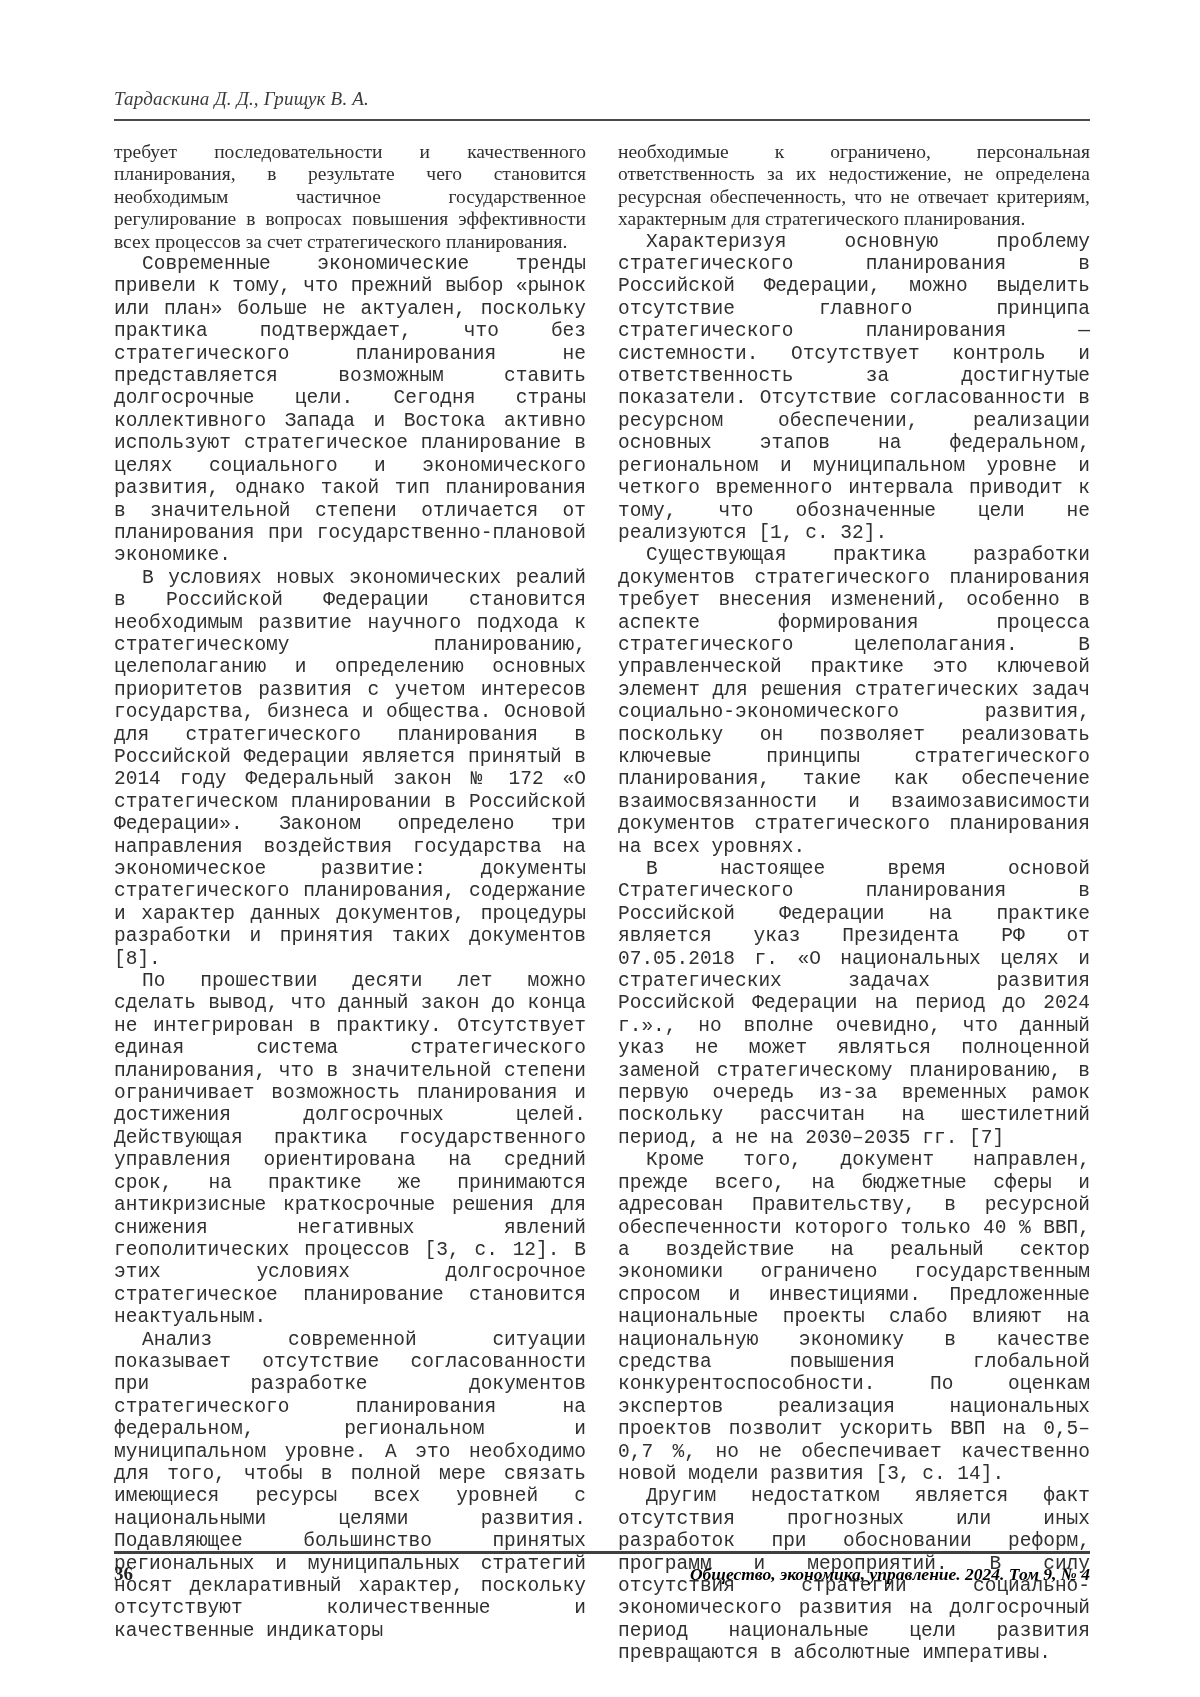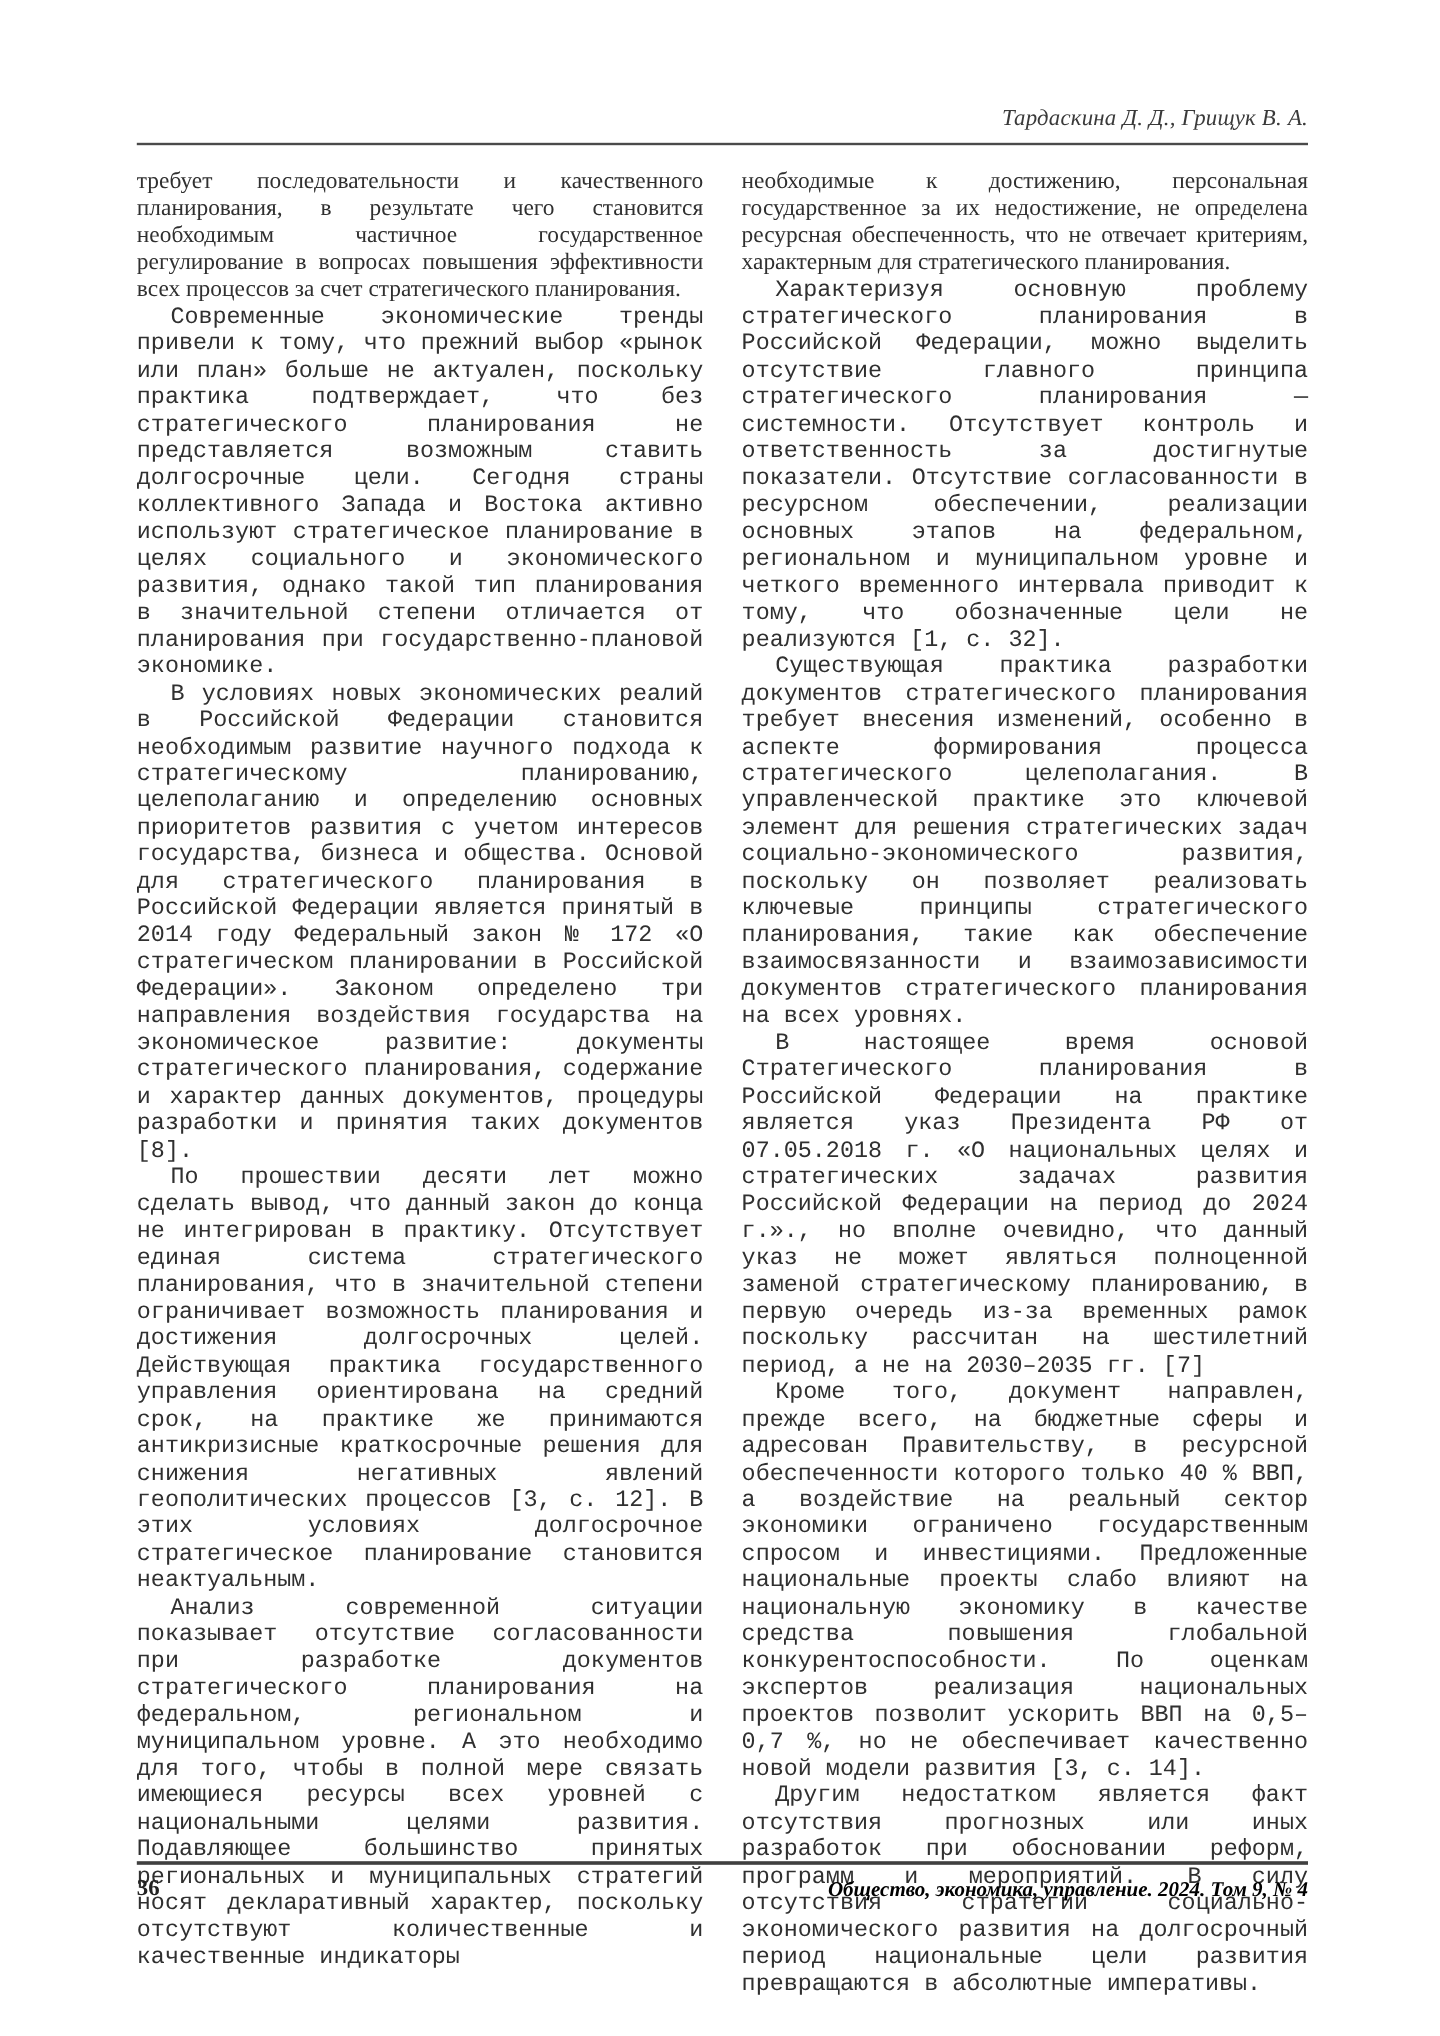--- a/index.html
+++ b/index.html
@@ -16,21 +16,20 @@
     overflow: hidden;
   }
   .content {
     position: absolute;
     left: 114px;
     right: 110px;
     top: 0;
   }
   .running-head {
     margin-top: 88px;
-    text-align: right;
     font-style: italic;
     font-size: 19px;
     color: #3a3a3a;
     letter-spacing: 0.2px;
   }
   .head-rule {
     margin-top: 9px;
     border-top: 2px solid #4a4a4a;
   }
   .columns {
@@ -91,21 +90,21 @@
   <div class="head-rule"></div>
   <div class="columns">
     <div class="col" id="col-left">
         <p class="para" lang="ru">требует последовательности и качественного планирования, в результате чего становится необходимым частичное государственное регулирование в вопросах повышения эффективности всех процессов за счет стратегического планирования.</p>
         <p class="para indent" lang="ru">Современные экономические тренды привели к тому, что прежний выбор «рынок или план» больше не актуален, поскольку практика подтверждает, что без стратегического планирования не представляется возможным ставить долгосрочные цели. Сегодня страны коллективного Запада и Востока активно используют стратегическое планирование в целях социального и экономического развития, однако такой тип планирования в значительной степени отличается от планирования при государственно-плановой экономике.</p>
         <p class="para indent" lang="ru">В условиях новых экономических реалий в Российской Федерации становится необходимым развитие научного подхода к стратегическому планированию, целеполаганию и определению основных приоритетов развития с учетом интересов государства, бизнеса и общества. Основой для стратегического планирования в Российской Федерации является принятый в 2014 году Федеральный закон № 172 «О стратегическом планировании в Российской Федерации». Законом определено три направления воздействия государства на экономическое развитие: документы стратегического планирования, содержание и характер данных документов, процедуры разработки и принятия таких документов [8].</p>
         <p class="para indent" lang="ru">По прошествии десяти лет можно сделать вывод, что данный закон до конца не интегрирован в практику. Отсутствует единая система стратегического планирования, что в значительной степени ограничивает возможность планирования и достижения долгосрочных целей. Действующая практика государственного управления ориентирована на средний срок, на практике же принимаются антикризисные краткосрочные решения для снижения негативных явлений геополитических процессов [3, с. 12]. В этих условиях долгосрочное стратегическое планирование становится неактуальным.</p>
         <p class="para indent" lang="ru">Анализ современной ситуации показывает отсутствие согласованности при разработке документов стратегического планирования на федеральном, региональном и муниципальном уровне. А это необходимо для того, чтобы в полной мере связать имеющиеся ресурсы всех уровней с национальными целями развития. Подавляющее большинство принятых региональных и муниципальных стратегий носят декларативный характер, поскольку отсутствуют количественные и качественные индикаторы</p>
       </div>
     <div class="col" id="col-right">
-        <p class="para" lang="ru">необходимые к достижению, персональная государственное за их недостижение, не определена ресурсная обеспеченность, что не отвечает критериям, характерным для стратегического планирования.</p>
+        <p class="para" lang="ru">необходимые к ограничено, персональная ответственность за их недостижение, не определена ресурсная обеспеченность, что не отвечает критериям, характерным для стратегического планирования.</p>
         <p class="para indent" lang="ru">Характеризуя основную проблему стратегического планирования в Российской Федерации, можно выделить отсутствие главного принципа стратегического планирования — системности. Отсутствует контроль и ответственность за достигнутые показатели. Отсутствие согласованности в ресурсном обеспечении, реализации основных этапов на федеральном, региональном и муниципальном уровне и четкого временного интервала приводит к тому, что обозначенные цели не реализуются [1, с. 32].</p>
         <p class="para indent" lang="ru">Существующая практика разработки документов стратегического планирования требует внесения изменений, особенно в аспекте формирования процесса стратегического целеполагания. В управленческой практике это ключевой элемент для решения стратегических задач социально-экономического развития, поскольку он позволяет реализовать ключевые принципы стратегического планирования, такие как обеспечение взаимосвязанности и взаимозависимости документов стратегического планирования на всех уровнях.</p>
         <p class="para indent" lang="ru">В настоящее время основой Стратегического планирования в Российской Федерации на практике является указ Президента РФ от 07.05.2018 г. «О национальных целях и стратегических задачах развития Российской Федерации на период до 2024 г.»., но вполне очевидно, что данный указ не может являться полноценной заменой стратегическому планированию, в первую очередь из-за временных рамок поскольку рассчитан на шестилетний период, а не на 2030–2035 гг. [7]</p>
         <p class="para indent" lang="ru">Кроме того, документ направлен, прежде всего, на бюджетные сферы и адресован Правительству, в ресурсной обеспеченности которого только 40 % ВВП, а воздействие на реальный сектор экономики ограничено государственным спросом и инвестициями. Предложенные национальные проекты слабо влияют на национальную экономику в качестве средства повышения глобальной конкурентоспособности. По оценкам экспертов реализация национальных проектов позволит ускорить ВВП на 0,5–0,7 %, но не обеспечивает качественно новой модели развития [3, с. 14].</p>
         <p class="para indent" lang="ru">Другим недостатком является факт отсутствия прогнозных или иных разработок при обосновании реформ, программ и мероприятий. В силу отсутствия стратегии социально-экономического развития на долгосрочный период национальные цели развития превращаются в абсолютные императивы.</p>
       </div>
   </div>
 </div>
 
 <div class="footer">

